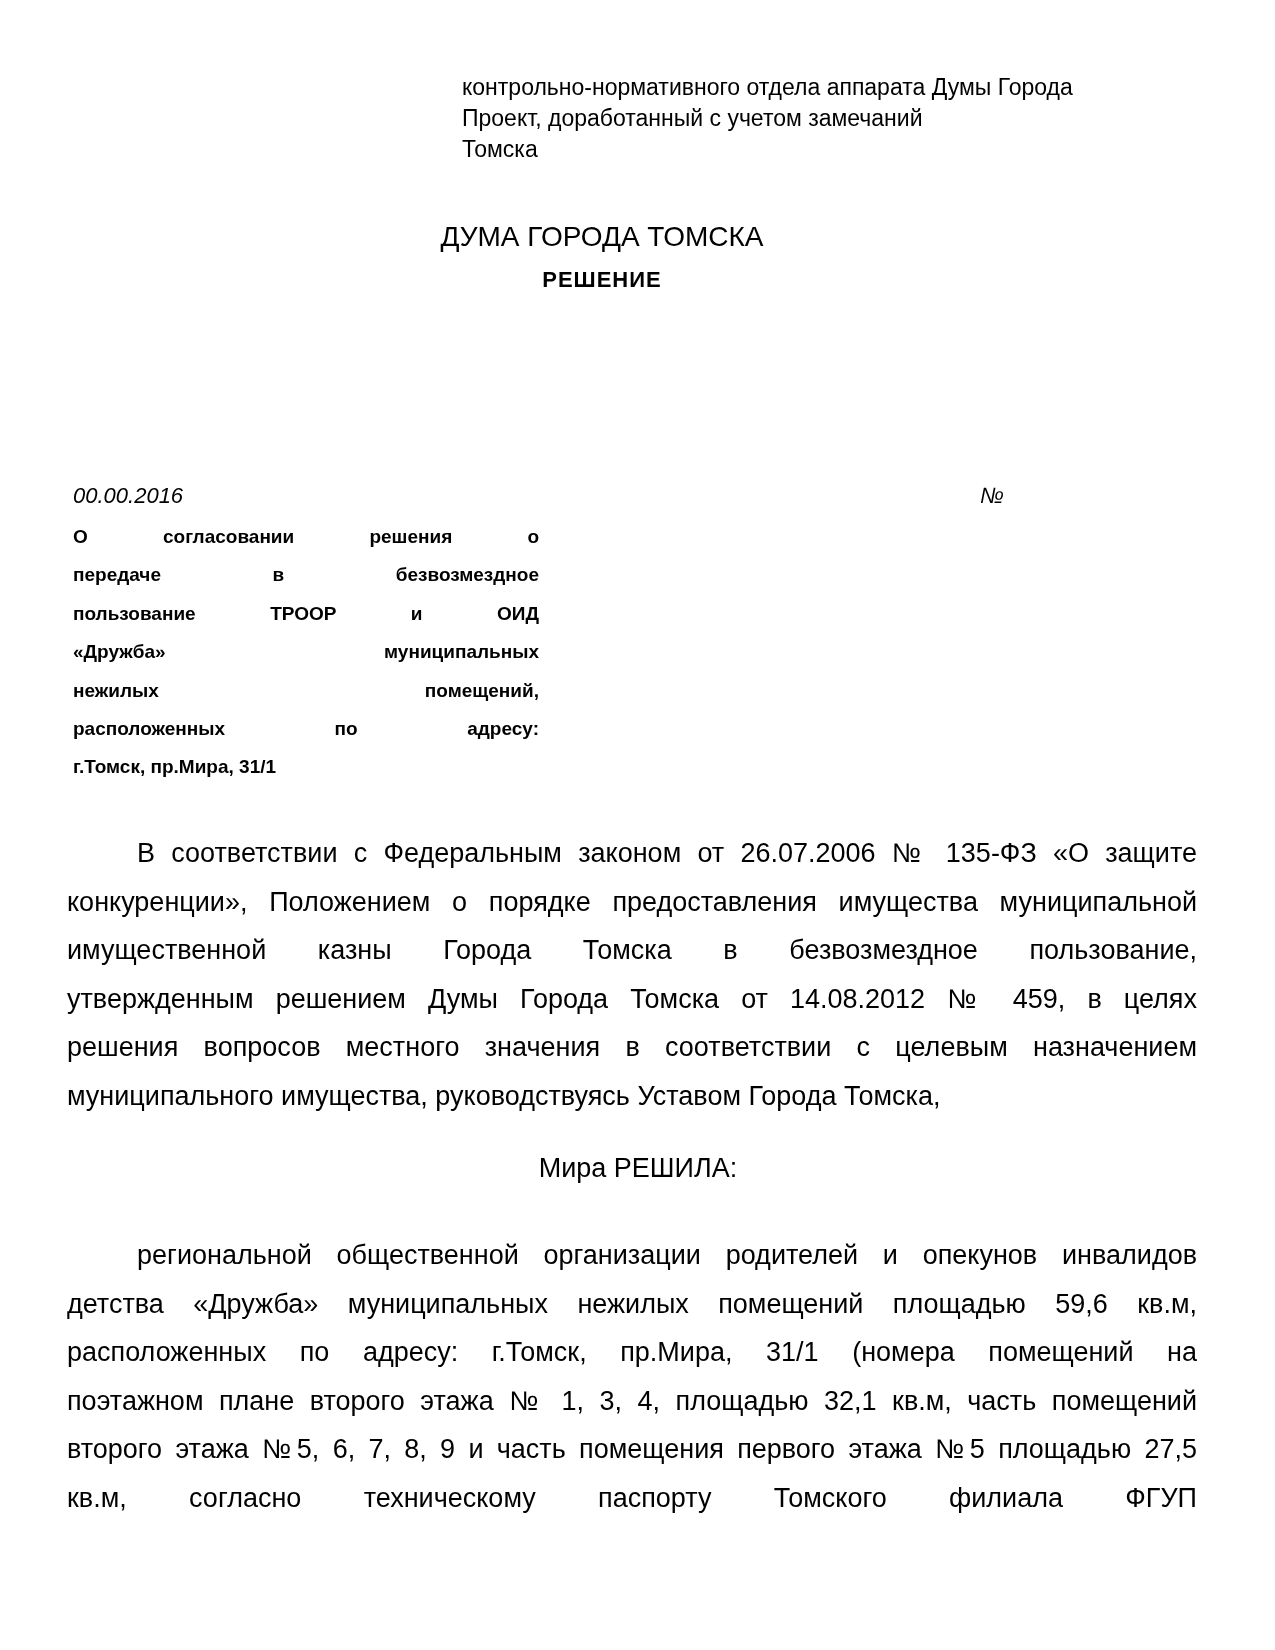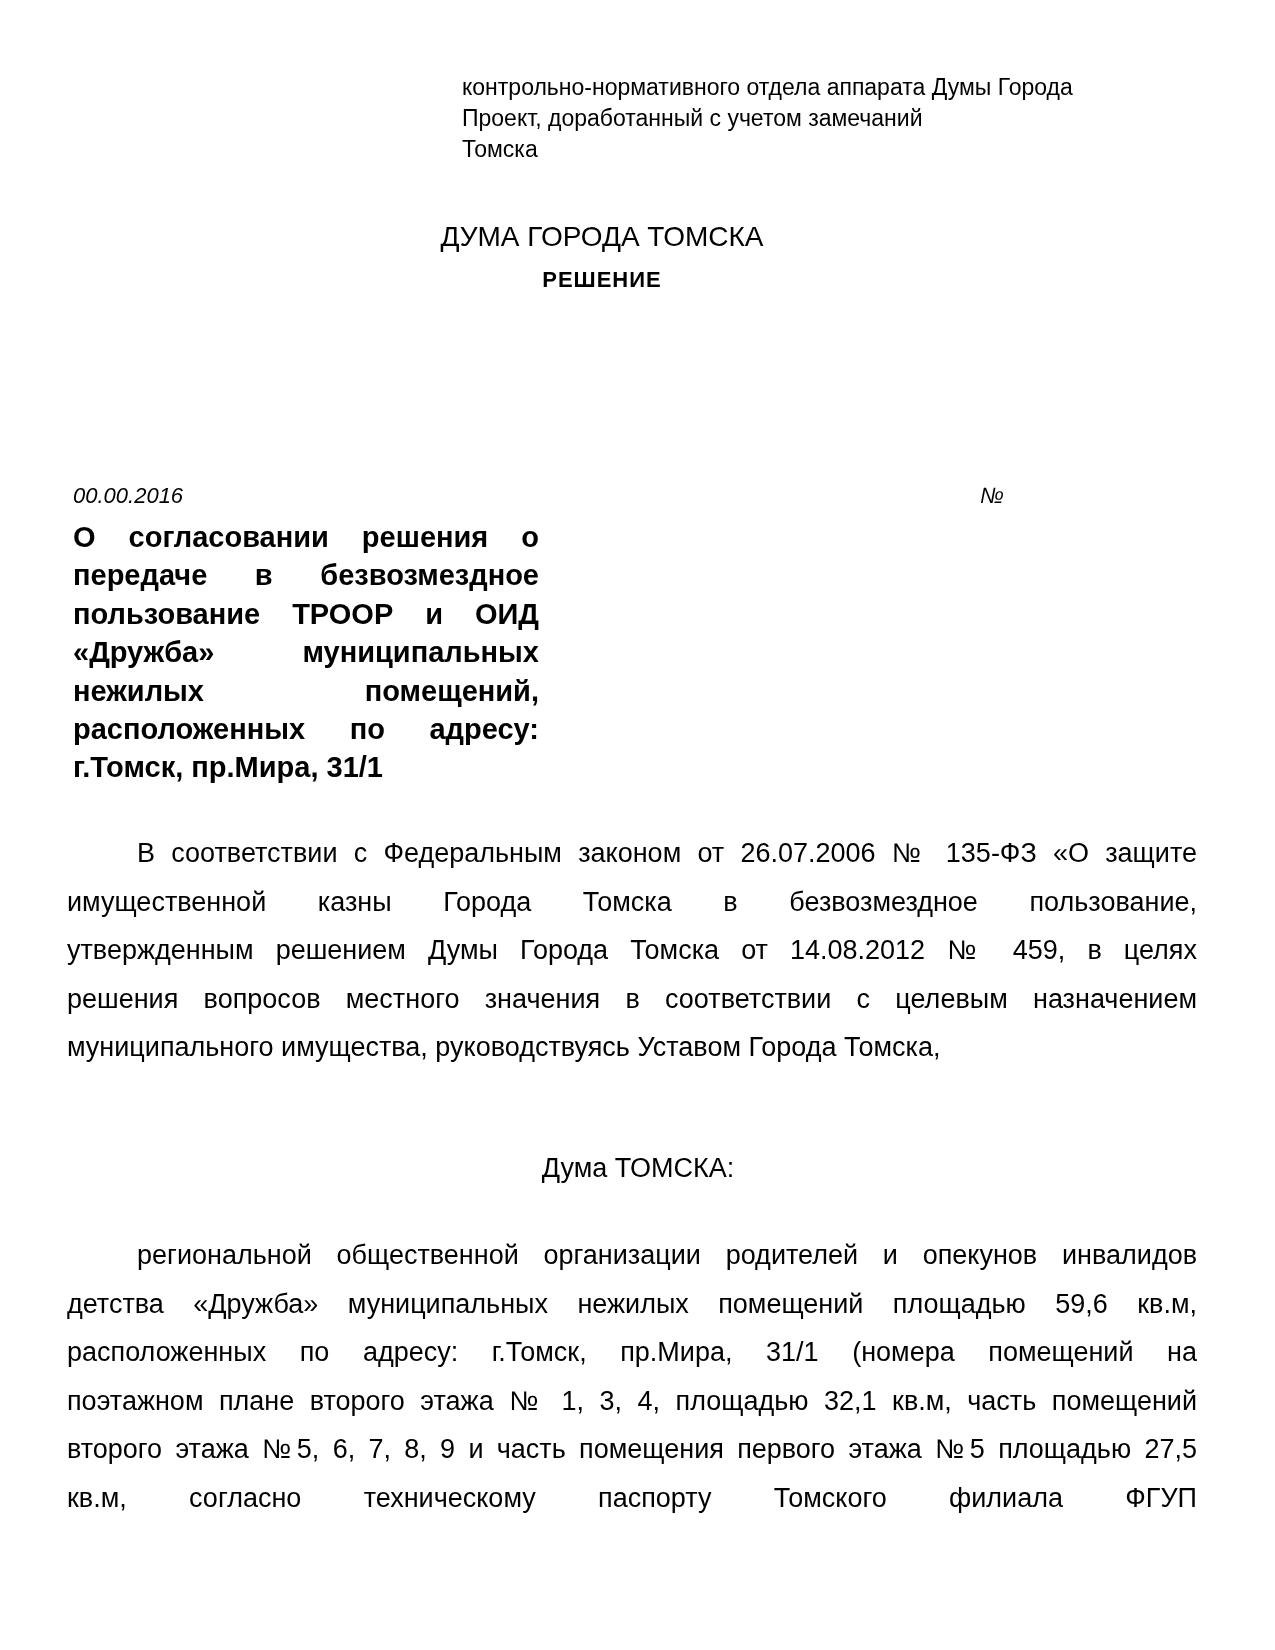--- a/index.html
+++ b/index.html
@@ -64,21 +64,21 @@
     position: absolute;
     left: 907px;
     top: 0;
   }
   
   .subject-block {
     position: absolute;
     left: 73px;
     top: 518px;
     width: 466px;
-    font-size: 29px;
+    font-size: 19px;
     font-weight: bold;
     line-height: 38.4px;
   }
   
   .body-para {
     position: absolute;
     left: 67px;
     width: 1130px;
     font-size: 27px;
     line-height: 48.5px;
@@ -133,27 +133,28 @@
       <div class="line">передаче в безвозмездное</div>
       <div class="line">пользование ТРООР и ОИД</div>
       <div class="line">«Дружба» муниципальных</div>
       <div class="line">нежилых помещений,</div>
       <div class="line">расположенных по адресу:</div>
       <div class="line">г.Томск, пр.Мира, 31/1</div>
     </div>
 
   <div class="body-para preamble jlines last-plain indent-first">
       <div class="line">В соответствии с Федеральным законом от 26.07.2006 № 135-ФЗ «О защите</div>
+      <div class="line">конкуренции», Положением о порядке предоставления имущества муниципальной</div>
       <div class="line">имущественной казны Города Томска в безвозмездное пользование,</div>
       <div class="line">утвержденным решением Думы Города Томска от 14.08.2012 № 459, в целях</div>
       <div class="line">решения вопросов местного значения в соответствии с целевым назначением</div>
       <div class="line">муниципального имущества, руководствуясь Уставом Города Томска,</div>
     </div>
 
-  <div class="resolution-heading">Дума ТОМСКА:</div>
+  <div class="resolution-heading">Мира РЕШИЛА:</div>
 
   <div class="body-para clause-1 jlines indent-first">
       <div class="line">региональной общественной организации родителей и опекунов инвалидов</div>
       <div class="line">детства «Дружба» муниципальных нежилых помещений площадью 59,6 кв.м,</div>
       <div class="line">расположенных по адресу: г.Томск, пр.Мира, 31/1 (номера помещений на</div>
       <div class="line">поэтажном плане второго этажа № 1, 3, 4, площадью 32,1 кв.м, часть помещений</div>
       <div class="line">второго этажа №5, 6, 7, 8, 9 и часть помещения первого этажа №5 площадью 27,5</div>
       <div class="line">кв.м, согласно техническому паспорту Томского филиала ФГУП</div>
     </div>
 

